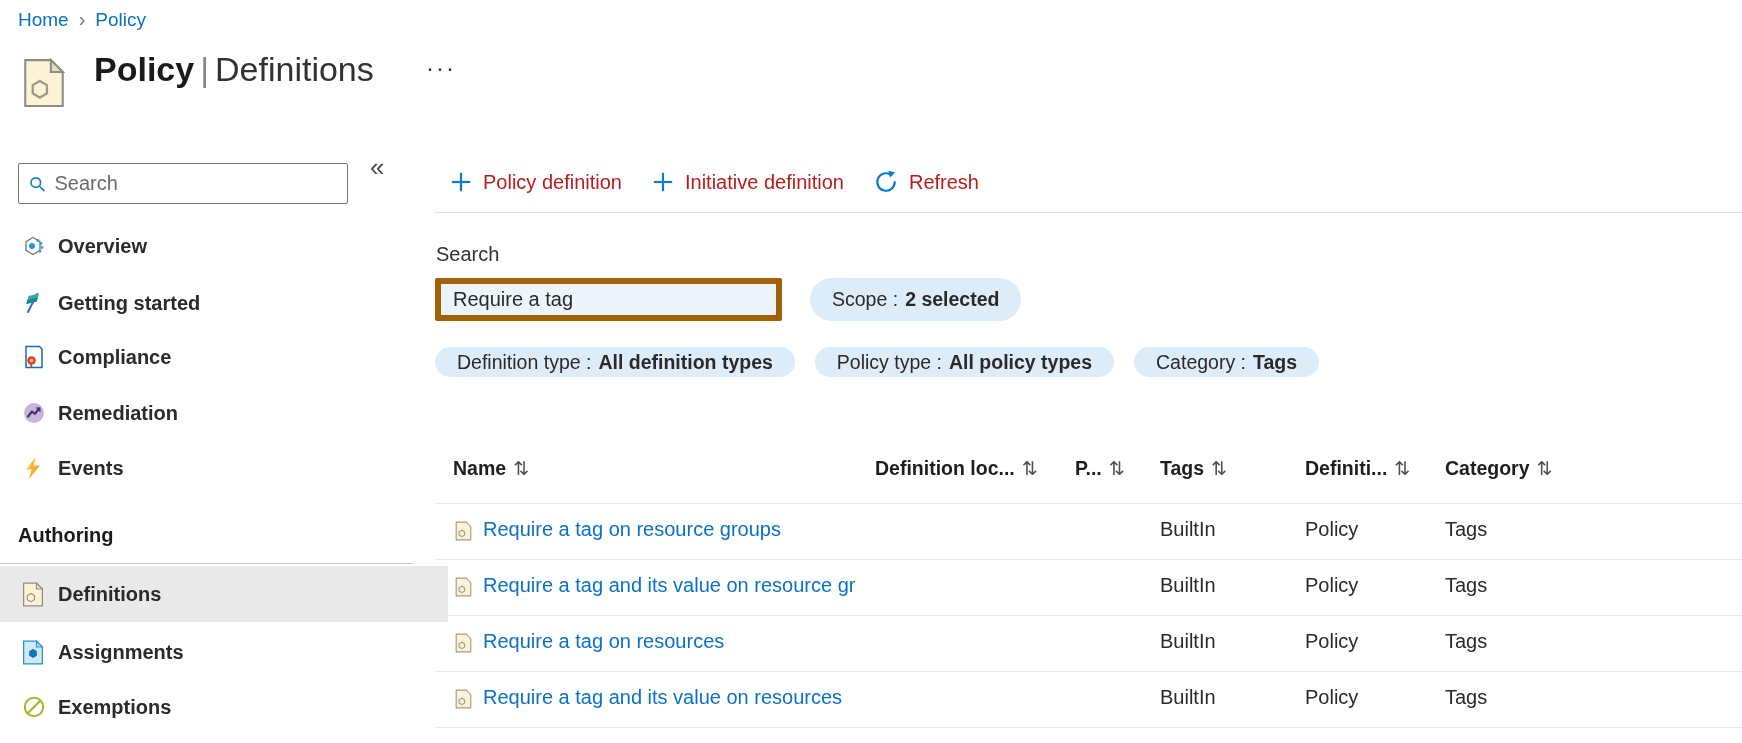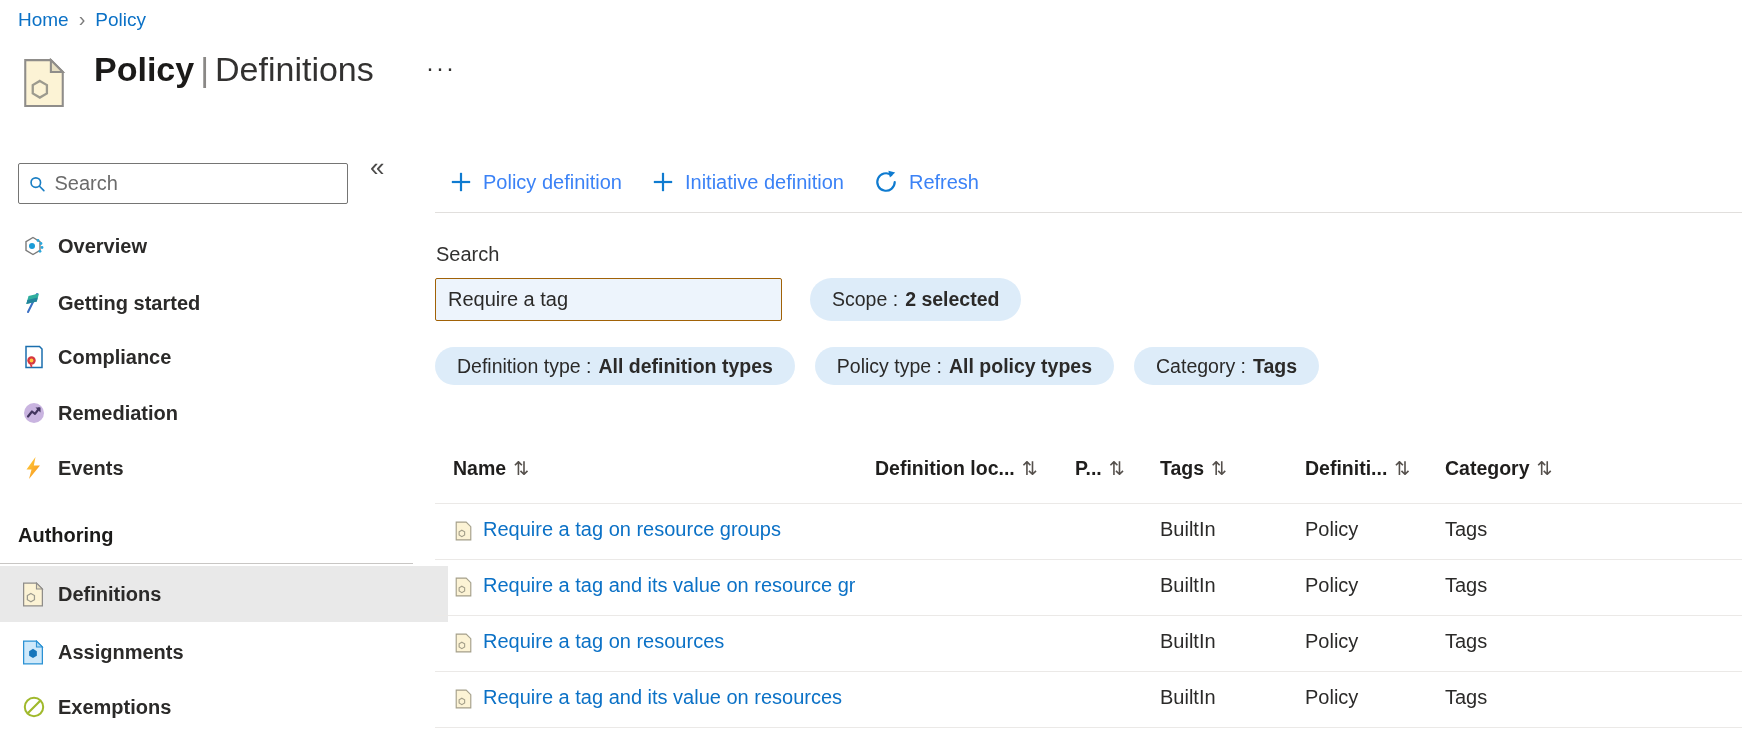--- a/index.html
+++ b/index.html
@@ -34,31 +34,31 @@
   .nav-item .nv-icon { position:absolute; left:22px; width:24px; height:24px; }
   .nav-item .nv-label { position:absolute; left:58px; font-size:20px; color:#2b2a29; }
   .section-label { position:absolute; left:18px; top:524px; font-size:20px; font-weight:700; color:#1b1a19; }
   .side-divider { position:absolute; left:0; top:563px; width:413px; height:1px; background:#c8c6c4; }
   .nav-item.selected { background:#e9e9e9; width:448px; height:56px; top:566px; }
   .nav-item.a-assign { top:630px; }
   .nav-item.a-exempt { top:685px; }
 
   
   .cmdbar { position:absolute; left:450px; top:160px; height:44px; display:flex; align-items:center; gap:30px; }
-  .cmd { display:flex; align-items:center; gap:11px; font-size:20px; color:#3b82f6; cursor:pointer; white-space:nowrap; }
+  .cmd { display:flex; align-items:center; gap:11px; font-size:20px; color:#b91c1c; cursor:pointer; white-space:nowrap; }
   .content-divider { position:absolute; left:435px; top:212px; width:1307px; height:1px; background:#e1dfdd; }
 
   
   .filter-label { position:absolute; left:436px; top:243px; font-size:20px; color:#323130; }
-  .filter-input { position:absolute; left:435px; top:278px; width:347px; height:43px; background:#edf4fc; border:1px solid #a16207; border-radius:2px; font-size:20px; color:#2b2a29; padding:0 12px; outline:none; font-family:"Liberation Sans",sans-serif; }
+  .filter-input { position:absolute; left:435px; top:278px; width:347px; height:43px; background:#edf4fc; border:6px solid #a16207; border-radius:2px; font-size:20px; color:#2b2a29; padding:0 12px; outline:none; font-family:"Liberation Sans",sans-serif; }
   .pill { background:#ddecf9; border-radius:22px; display:inline-flex; align-items:center; padding:0 22px; font-size:19.5px; color:#2b2a29; white-space:nowrap; cursor:pointer; }
   .pill b { margin-left:7px; font-weight:700; }
   .pill-scope { position:absolute; left:810px; top:278px; height:43px; }
   .pill-row { position:absolute; left:435px; top:347px; height:38px; display:flex; gap:20px; }
-  .pill-row .pill { height:38px; }
+  .pill-row .pill { height:30px; }
 
   
   .thead { position:absolute; left:435px; top:448px; width:1307px; height:42px; }
   .th { position:absolute; top:9px; font-size:19.5px; font-weight:700; color:#1f1e1d; white-space:nowrap; cursor:pointer; }
   .sort { font-family:"DejaVu Sans", sans-serif; font-weight:400; color:#55504c; font-size:19px; margin-left:7px; }
   .c0{left:18px;} .c1{left:440px;text-align:right;} .c2{left:640px;} .c3{left:725px;} .c4{left:870px;} .c5{left:1010px;}
   .row-sep { position:absolute; left:435px; width:1307px; height:1px; background:#ebe9e7; }
   .trow { position:absolute; left:435px; width:1307px; height:56px; }
   .trow .doc-ic { position:absolute; left:20px; top:18px; }
   .trow .name-link { position:absolute; left:48px; top:15px; font-size:20px; color:#0b71c6; text-decoration:none; cursor:pointer; white-space:nowrap; overflow:hidden; max-width:390px; display:block; }

